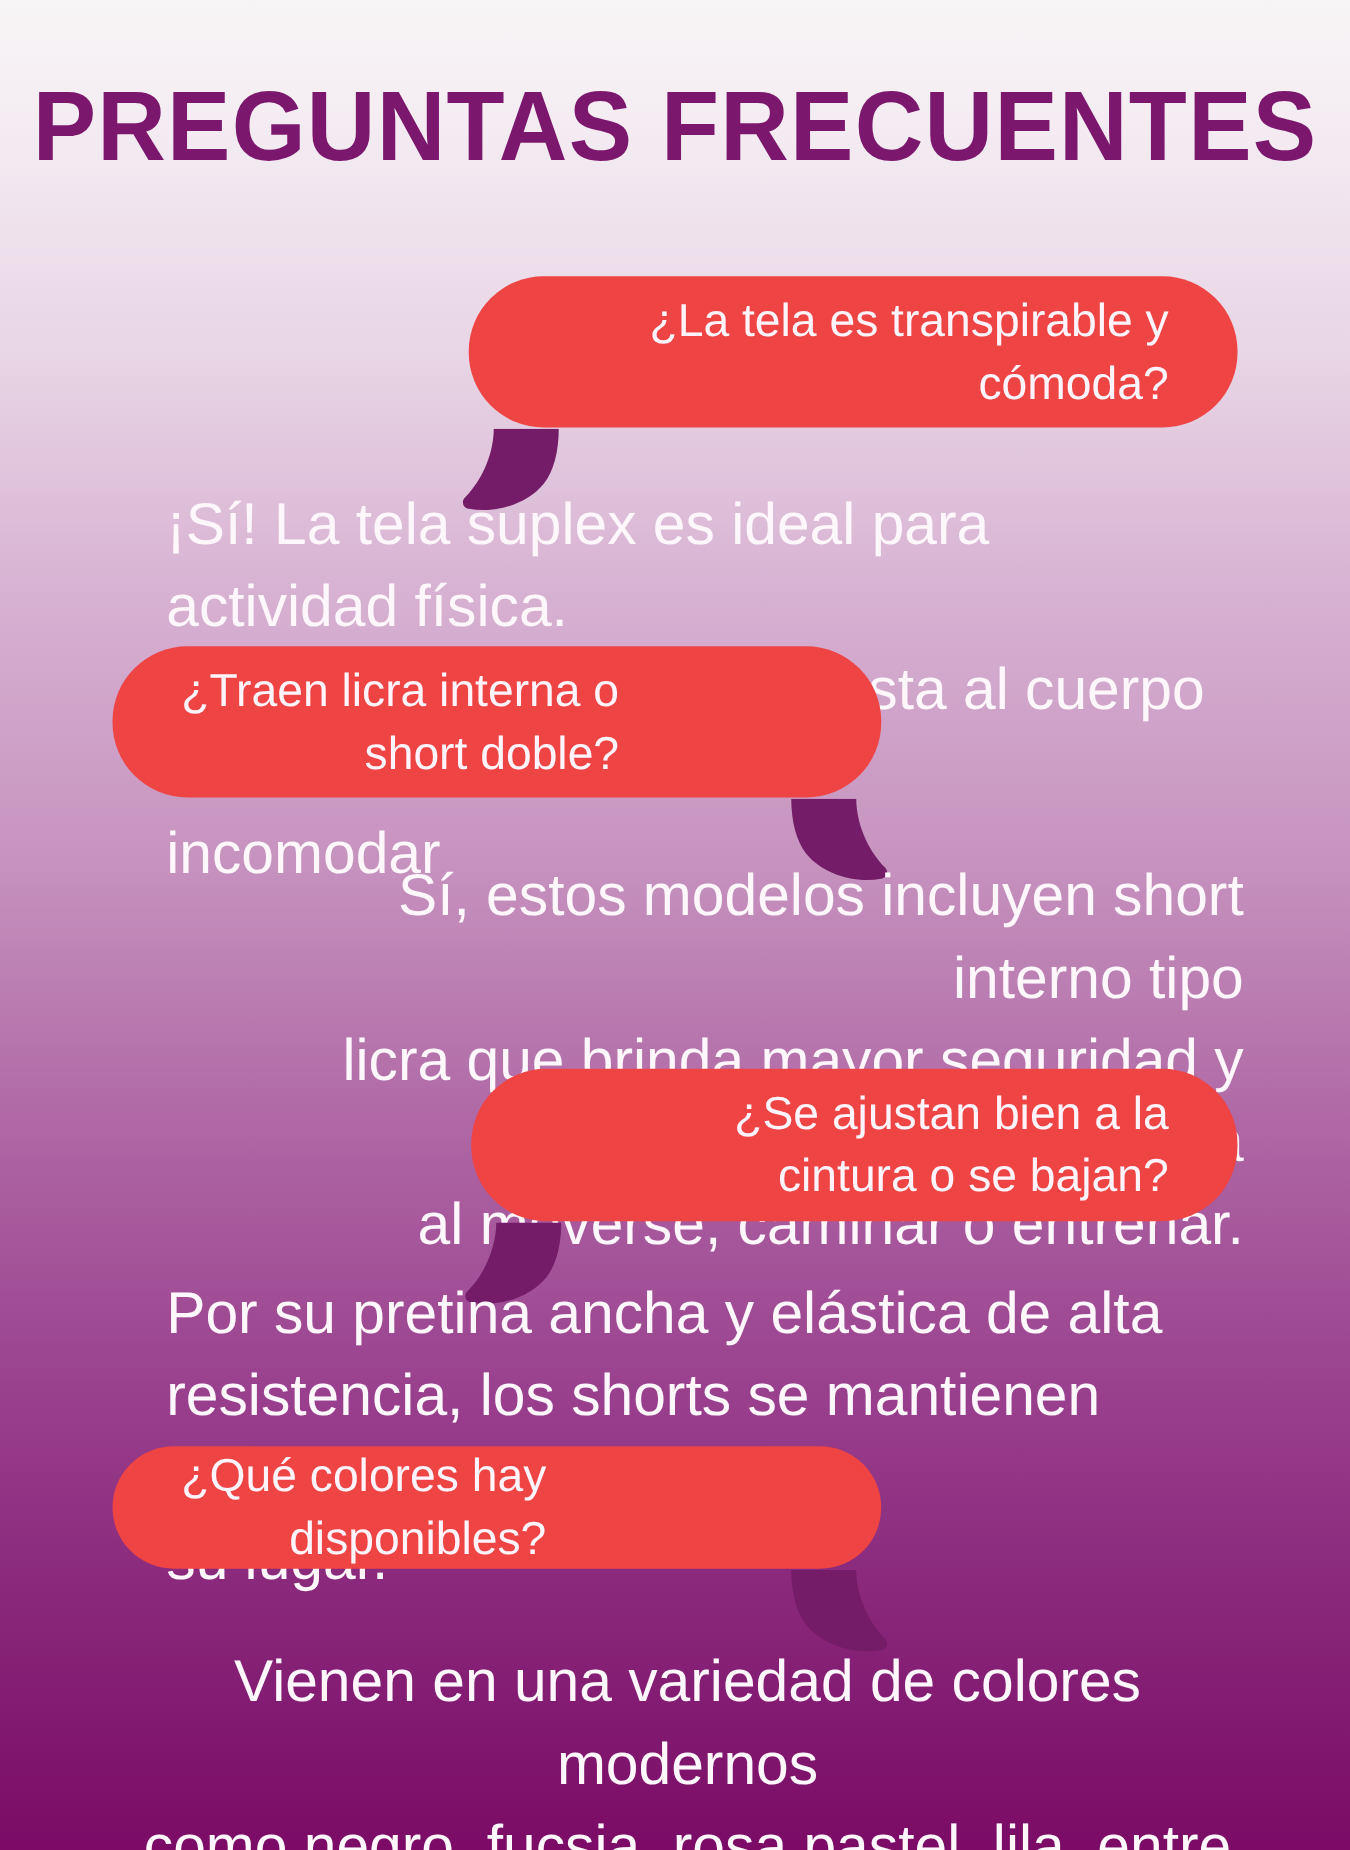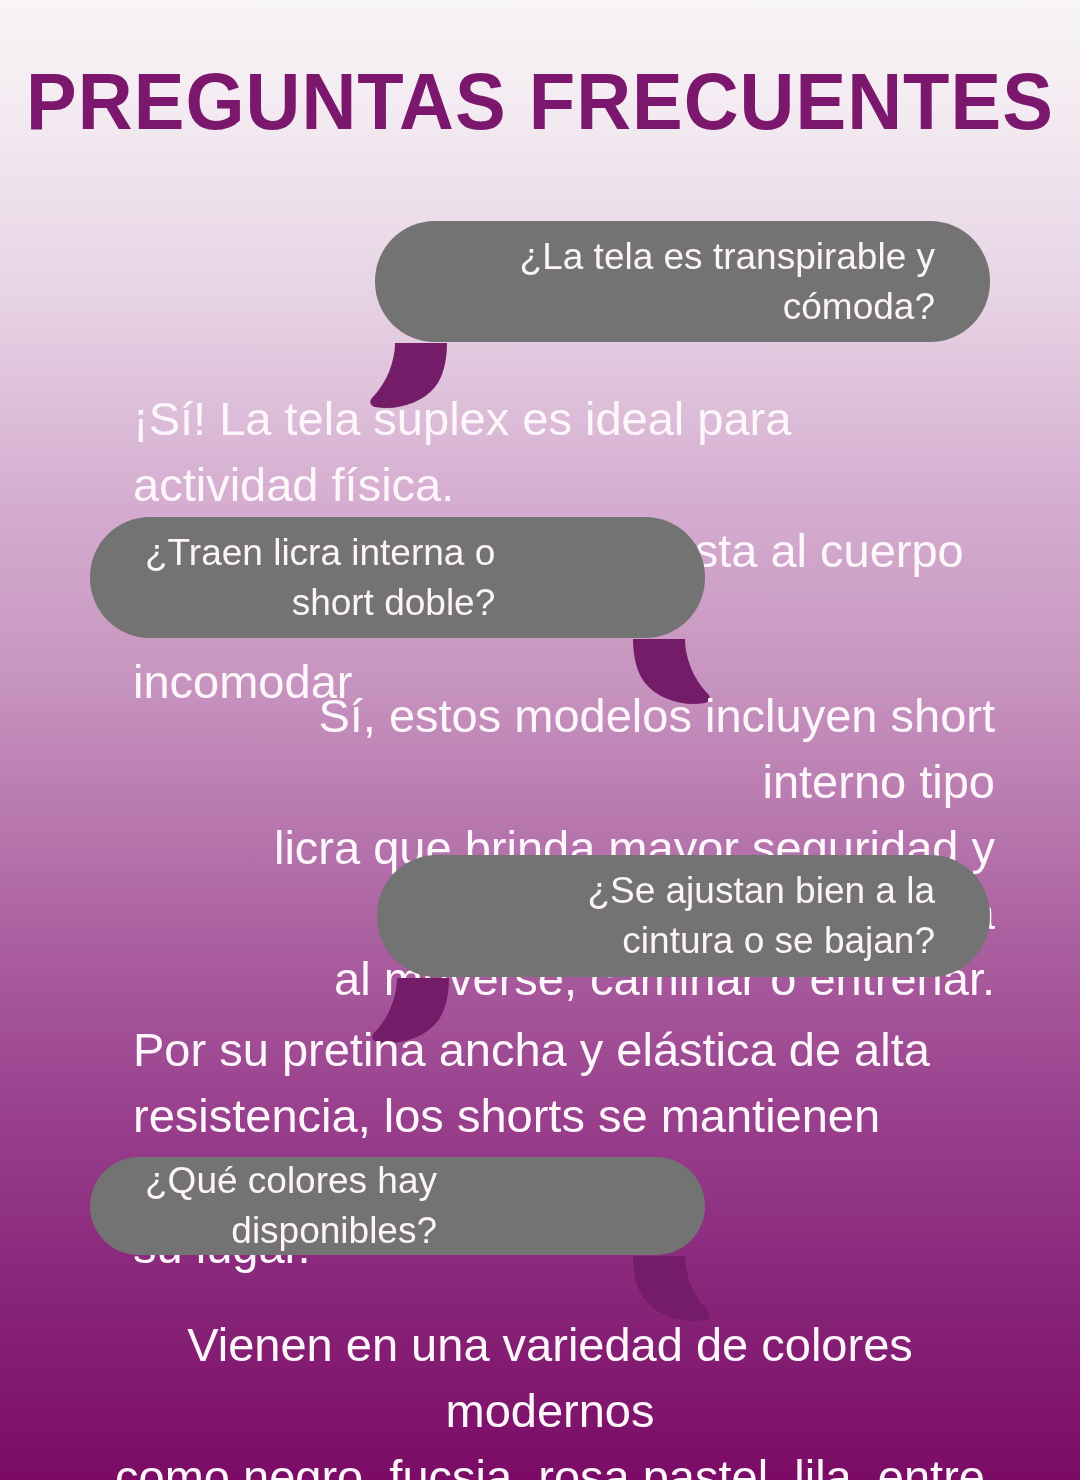--- a/index.html
+++ b/index.html
@@ -26,21 +26,21 @@
     width: 1080px;
     text-align: center;
     font-size: 76px;
     font-weight: bold;
     letter-spacing: 1px;
     color: #7b176c;
     transform: scaleY(1.04);
   }
   .bubble {
     position: absolute;
-    background: #737373;
+    background: #ef4444;
     border-radius: 60px;
     display: flex;
     align-items: center;
     color: #fdf3fa;
     font-size: 37px;
     line-height: 1.35;
     white-space: pre-line;
   }
   .bubble.q-right { justify-content: flex-end; text-align: right; padding: 10px 55px 10px 45px; }
   .bubble.q-left  { justify-content: flex-start; text-align: right; padding: 10px 45px 10px 55px; }

